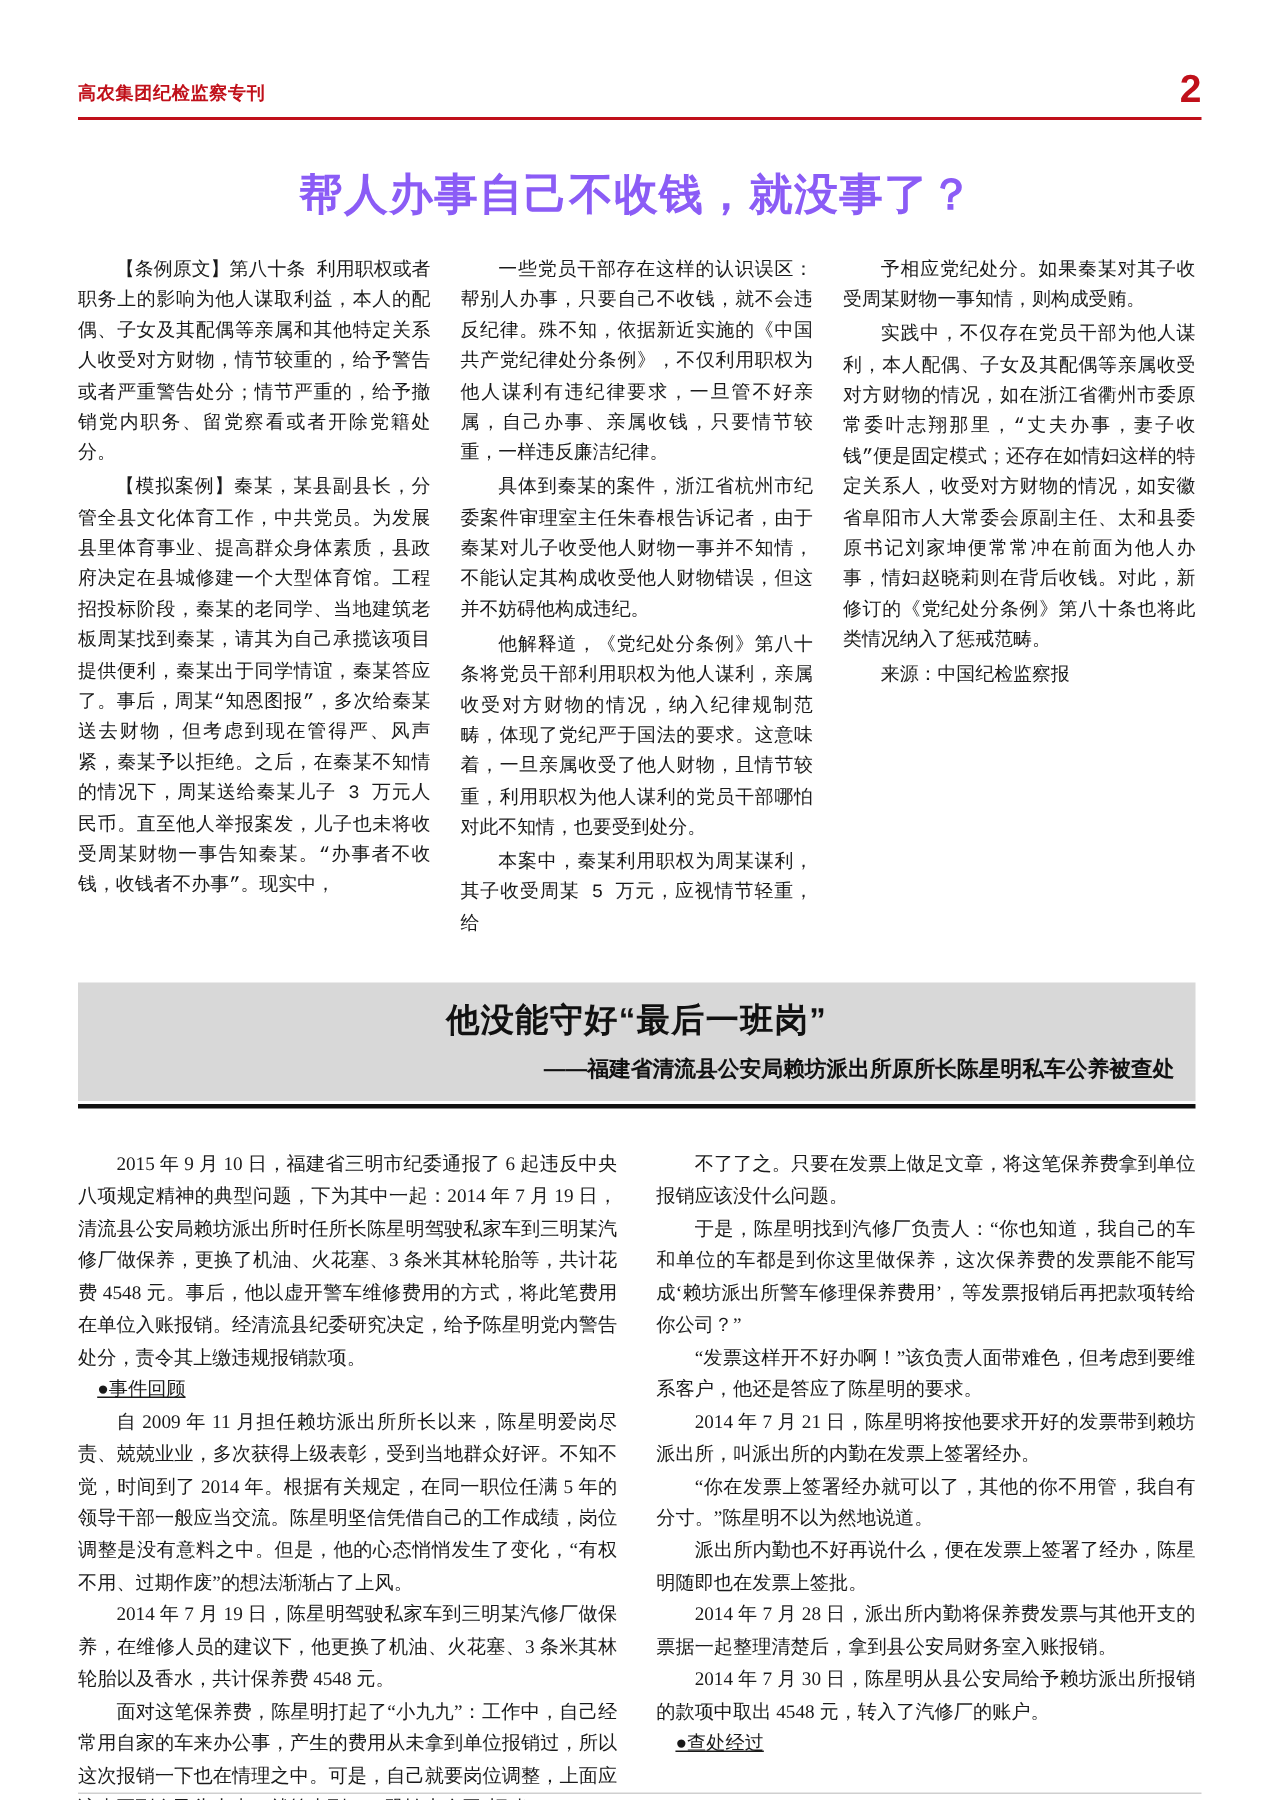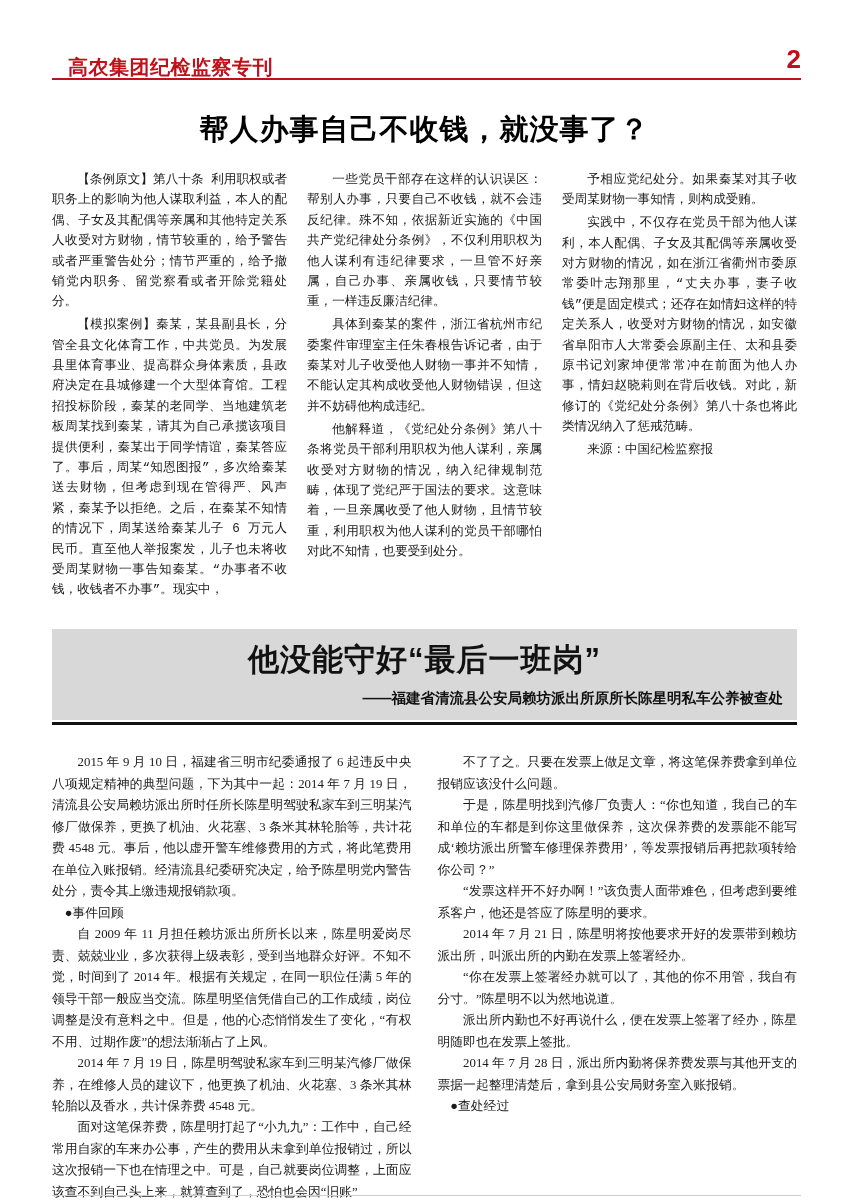--- a/index.html
+++ b/index.html
@@ -25,25 +25,25 @@
 
   
   .masthead {
     position: relative;
     margin: 52px 48px 0 52px;
     height: 34px;
   }
   .masthead-title {
     font-family: "Liberation Sans", "DejaVu Sans", sans-serif;
     font-weight: bold;
-    font-size: 20px;
+    font-size: 12px;
     color: #c0101a;
     letter-spacing: 0.5px;
     position: absolute;
-    left: 16px;
+    left: 0;
     top: 2px;
   }
   .masthead-rule {
     position: absolute;
     left: 0;
     right: 0;
     top: 26px;
     height: 2px;
     background: #c0101a;
   }
@@ -57,21 +57,21 @@
     color: #c0101a;
   }
 
   
   .headline1 {
     margin: 24px 52px 0 52px;
     text-align: center;
     font-family: "Liberation Sans", "DejaVu Sans", sans-serif;
     font-weight: bold;
     font-size: 29px;
-    color: #000000;
+    color: #8b5cf6;
     letter-spacing: 1px;
   }
 
   .cols3 {
     margin: 20px 52px 0 52px;
     display: flex;
     gap: 20px;
     align-items: flex-start;
   }
   .col {
@@ -96,21 +96,21 @@
     margin: 26px 52px 0 52px;
   }
   .head2-band {
     background: #d8d8d8;
     padding: 10px 14px 12px 14px;
   }
   .headline2 {
     text-align: center;
     font-family: "Liberation Sans", "DejaVu Sans", sans-serif;
     font-weight: bold;
-    font-size: 31px;
+    font-size: 22px;
     color: #111;
     letter-spacing: 1px;
   }
   .subhead2 {
     margin-top: 8px;
     text-align: right;
     font-family: "Liberation Sans", "DejaVu Sans", sans-serif;
     font-weight: bold;
     font-size: 14.5px;
     color: #111;
@@ -133,20 +133,21 @@
     line-height: 1.68;
     text-align: justify;
     text-justify: inter-ideograph;
   }
   .col2 p {
     margin: 0;
     text-indent: 2em;
   }
   .col2 p.bullet {
     text-indent: 1em;
+    text-decoration: underline;
   }
   .footer-rule {
     position: absolute;
     left: 52px;
     right: 48px;
     bottom: 56px;
     height: 1px;
     background: #cfcfcf;
   }
 </style>
@@ -159,26 +160,27 @@
     <div class="masthead-title">高农集团纪检监察专刊</div>
     <div class="masthead-pageno">2</div>
     <div class="masthead-rule"></div>
   </div>
 
   <div class="headline1">帮人办事自己不收钱，就没事了？</div>
 
   <div class="cols3">
     <div class="col">
       <p>【条例原文】第八十条 利用职权或者职务上的影响为他人谋取利益，本人的配偶、子女及其配偶等亲属和其他特定关系人收受对方财物，情节较重的，给予警告或者严重警告处分；情节严重的，给予撤销党内职务、留党察看或者开除党籍处分。</p>
-      <p>【模拟案例】秦某，某县副县长，分管全县文化体育工作，中共党员。为发展县里体育事业、提高群众身体素质，县政府决定在县城修建一个大型体育馆。工程招投标阶段，秦某的老同学、当地建筑老板周某找到秦某，请其为自己承揽该项目提供便利，秦某出于同学情谊，秦某答应了。事后，周某“知恩图报”，多次给秦某送去财物，但考虑到现在管得严、风声紧，秦某予以拒绝。之后，在秦某不知情的情况下，周某送给秦某儿子 6 万元人民币。直至他人举报案发，儿子也未将收受周某财物一事告知秦某。“办事者不收钱，收钱者不办事”。现实中，</p>
+      <p>【模拟案例】秦某，某县副县长，分管全县文化体育工作，中共党员。为发展县里体育事业、提高群众身体素质，县政府决定在县城修建一个大型体育馆。工程招投标阶段，秦某的老同学、当地建筑老板周某找到秦某，请其为自己承揽该项目提供便利，秦某出于同学情谊，秦某答应了。事后，周某“知恩图报”，多次给秦某送去财物，但考虑到现在管得严、风声紧，秦某予以拒绝。之后，在秦某不知情的情况下，周某送给秦某儿子 3 万元人民币。直至他人举报案发，儿子也未将收受周某财物一事告知秦某。“办事者不收钱，收钱者不办事”。现实中，</p>
     </div>
     <div class="col">
       <p>一些党员干部存在这样的认识误区：帮别人办事，只要自己不收钱，就不会违反纪律。殊不知，依据新近实施的《中国共产党纪律处分条例》，不仅利用职权为他人谋利有违纪律要求，一旦管不好亲属，自己办事、亲属收钱，只要情节较重，一样违反廉洁纪律。</p>
       <p>具体到秦某的案件，浙江省杭州市纪委案件审理室主任朱春根告诉记者，由于秦某对儿子收受他人财物一事并不知情，不能认定其构成收受他人财物错误，但这并不妨碍他构成违纪。</p>
       <p>他解释道，《党纪处分条例》第八十条将党员干部利用职权为他人谋利，亲属收受对方财物的情况，纳入纪律规制范畴，体现了党纪严于国法的要求。这意味着，一旦亲属收受了他人财物，且情节较重，利用职权为他人谋利的党员干部哪怕对此不知情，也要受到处分。</p>
+      <p>本案中，秦某利用职权为周某谋利，其子收受周某 5 万元，应视情节轻重，给</p>
     </div>
     <div class="col">
       <p>予相应党纪处分。如果秦某对其子收受周某财物一事知情，则构成受贿。</p>
       <p>实践中，不仅存在党员干部为他人谋利，本人配偶、子女及其配偶等亲属收受对方财物的情况，如在浙江省衢州市委原常委叶志翔那里，“丈夫办事，妻子收钱”便是固定模式；还存在如情妇这样的特定关系人，收受对方财物的情况，如安徽省阜阳市人大常委会原副主任、太和县委原书记刘家坤便常常冲在前面为他人办事，情妇赵晓莉则在背后收钱。对此，新修订的《党纪处分条例》第八十条也将此类情况纳入了惩戒范畴。</p>
       <p class="source">来源：中国纪检监察报</p>
     </div>
   </div>
 
   <div class="article2">
     <div class="head2-band">
@@ -196,20 +198,21 @@
         <p>面对这笔保养费，陈星明打起了“小九九”：工作中，自己经常用自家的车来办公事，产生的费用从未拿到单位报销过，所以这次报销一下也在情理之中。可是，自己就要岗位调整，上面应该查不到自己头上来，就算查到了，恐怕也会因“旧账”</p>
       </div>
       <div class="col2">
         <p>不了了之。只要在发票上做足文章，将这笔保养费拿到单位报销应该没什么问题。</p>
         <p>于是，陈星明找到汽修厂负责人：“你也知道，我自己的车和单位的车都是到你这里做保养，这次保养费的发票能不能写成‘赖坊派出所警车修理保养费用’，等发票报销后再把款项转给你公司？”</p>
         <p>“发票这样开不好办啊！”该负责人面带难色，但考虑到要维系客户，他还是答应了陈星明的要求。</p>
         <p>2014 年 7 月 21 日，陈星明将按他要求开好的发票带到赖坊派出所，叫派出所的内勤在发票上签署经办。</p>
         <p>“你在发票上签署经办就可以了，其他的你不用管，我自有分寸。”陈星明不以为然地说道。</p>
         <p>派出所内勤也不好再说什么，便在发票上签署了经办，陈星明随即也在发票上签批。</p>
         <p>2014 年 7 月 28 日，派出所内勤将保养费发票与其他开支的票据一起整理清楚后，拿到县公安局财务室入账报销。</p>
+        <p>2014 年 7 月 30 日，陈星明从县公安局给予赖坊派出所报销的款项中取出 4548 元，转入了汽修厂的账户。</p>
         <p class="bullet">●查处经过</p>
       </div>
     </div>
   </div>
 
   <div class="footer-rule"></div>
 
 </div>
 
 </body></html>

